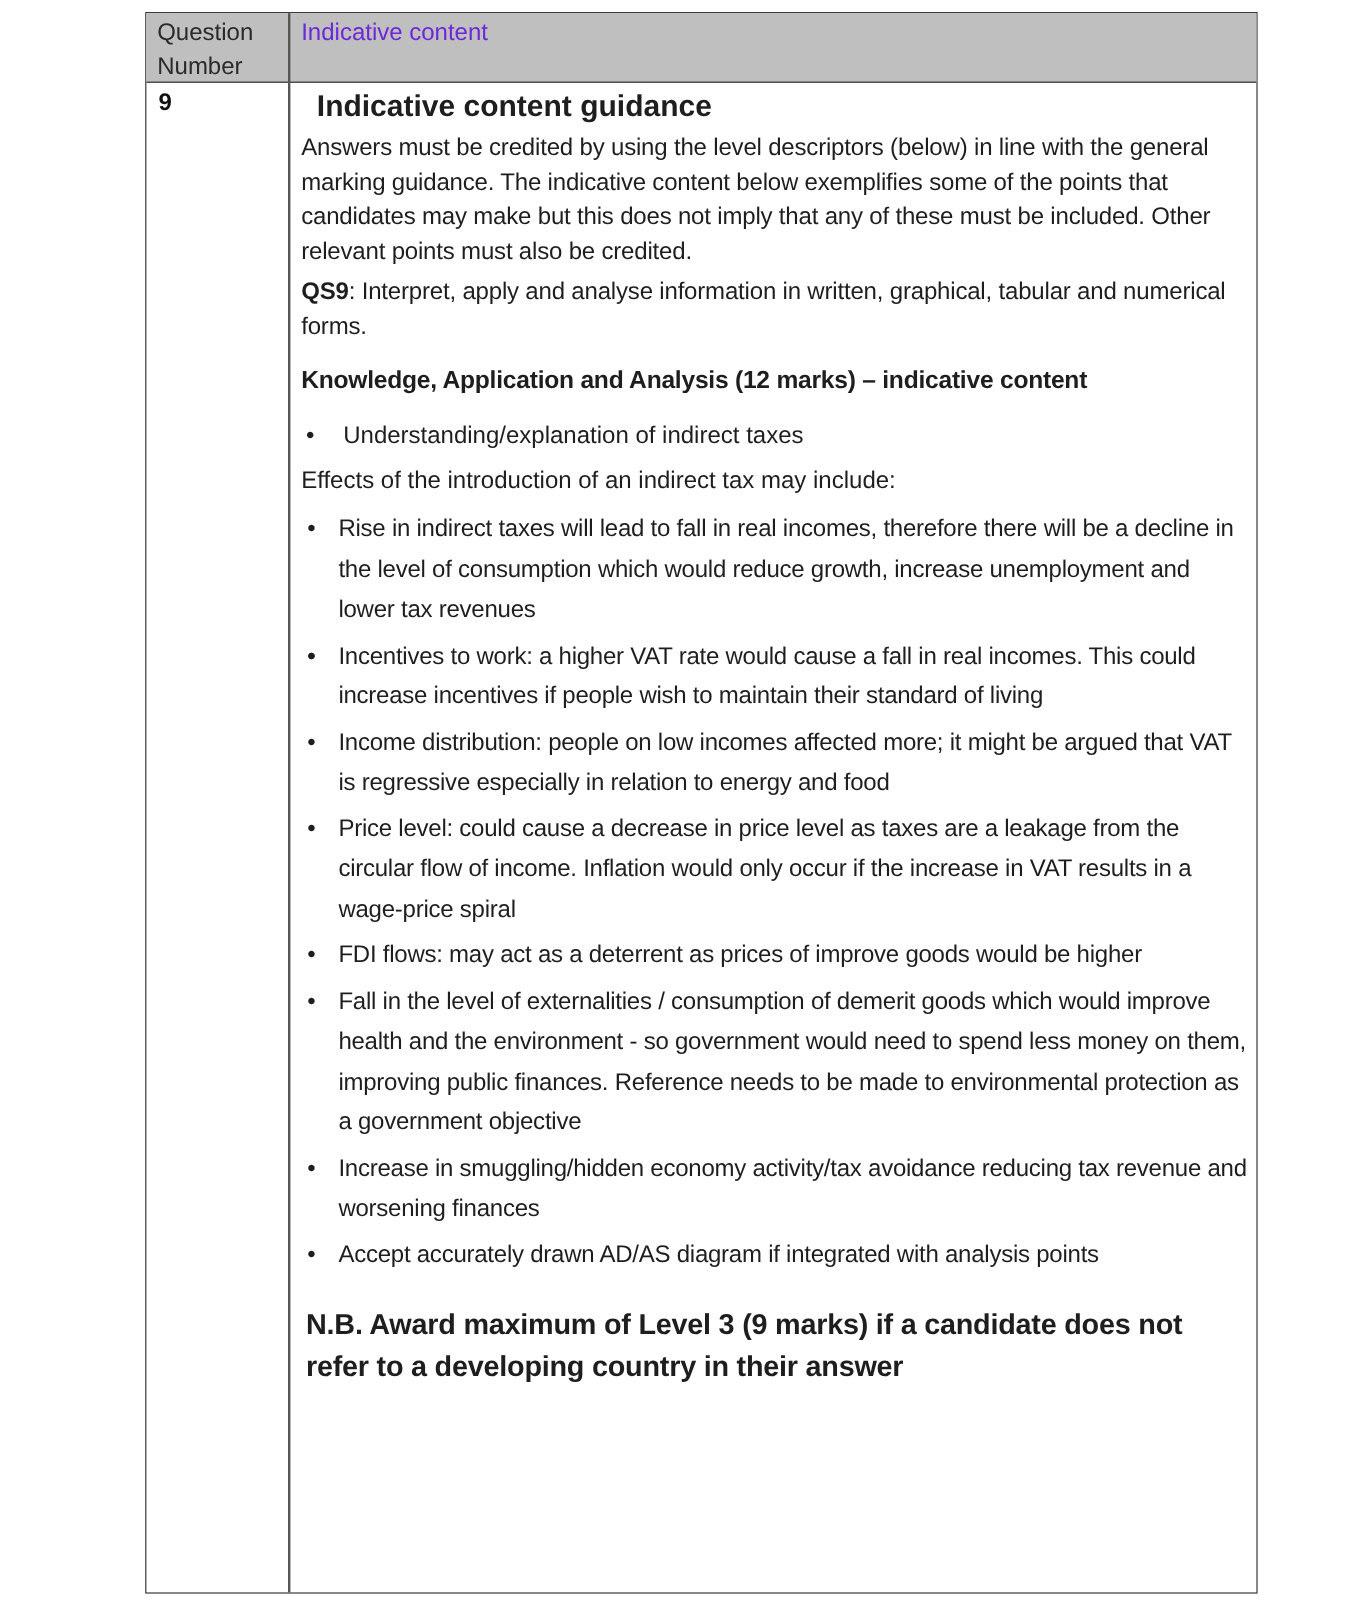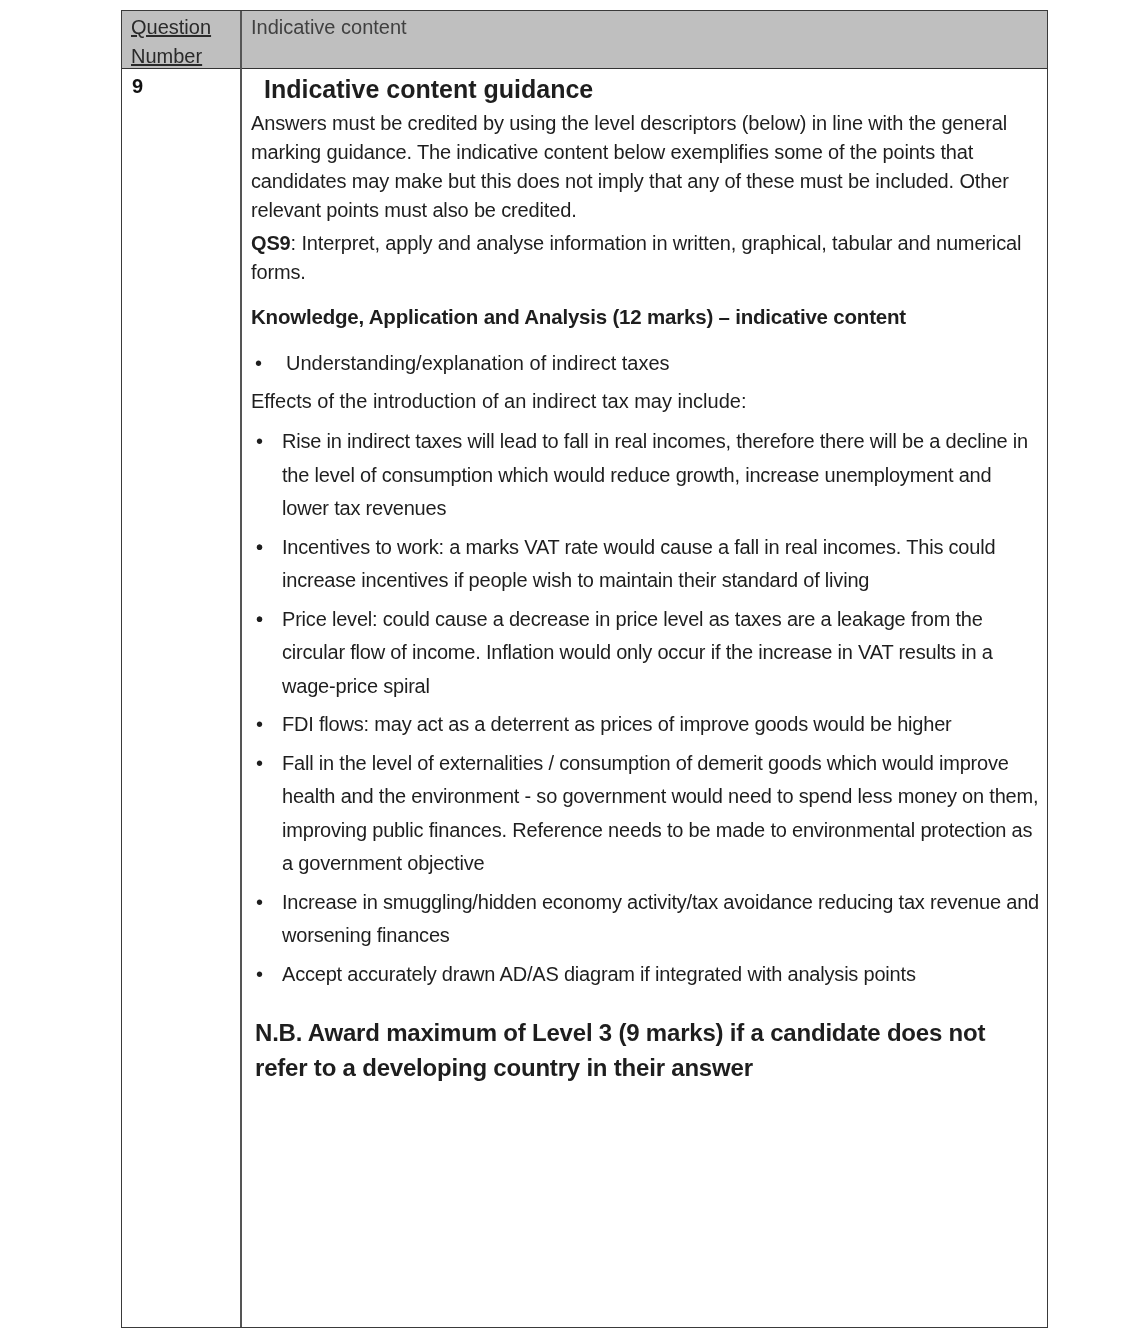--- a/index.html
+++ b/index.html
@@ -43,29 +43,28 @@
       background: #555;
     }
     .hdr-q {
       position: absolute;
       left: 9px;
       top: 2px;
       font-size: 20px;
       line-height: 29px;
       color: #2a2a2a;
       width: 105px;
-      text-decoration: underline;
     }
     .hdr-c {
       position: absolute;
       left: 129px;
       top: 2px;
       font-size: 20px;
       line-height: 29px;
-      color: #404040;
+      color: #6d28d9;
     }
     .qnum {
       position: absolute;
       left: 10px;
       top: 64px;
       font-size: 20px;
       font-weight: bold;
       color: #111;
     }
     .content {
@@ -155,22 +154,22 @@
     <p class="qs9"><b>QS9</b><span>: Interpret, apply and analyse information in written, graphical, tabular and numerical forms.</span></p>
     <p class="kaa">Knowledge, Application and Analysis (12 marks) – indicative content</p>
     <div class="first-bullet">
       <span class="dot">•</span>
       <span>Understanding/explanation of indirect taxes</span>
     </div>
     <p class="effects">Effects of the introduction of an indirect tax may include:</p>
     <ul class="points">
       <li><span class="dot">•</span><span>Rise in indirect taxes will lead to fall in real incomes, therefore there will be a decline in the level of consumption which would reduce growth, increase unemployment and lower tax revenues</span></li>
       <li><span class="dot">•</span></li>
-      <li><span class="dot">•</span><span>Incentives to work: a marks VAT rate would cause a fall in real incomes. This could increase incentives if people wish to maintain their standard of living</span></li>
-      <li><span class="dot">•</span></li>
+      <li><span class="dot">•</span><span>Incentives to work: a higher VAT rate would cause a fall in real incomes. This could increase incentives if people wish to maintain their standard of living</span></li>
+      <li><span class="dot">•</span><span>Income distribution: people on low incomes affected more; it might be argued that VAT is regressive especially in relation to energy and food</span></li>
       <li><span class="dot">•</span><span>Price level: could cause a decrease in price level as taxes are a leakage from the circular flow of income. Inflation would only occur if the increase in VAT results in a wage-price spiral</span></li>
       <li><span class="dot">•</span><span>FDI flows: may act as a deterrent as prices of improve goods would be higher</span></li>
       <li><span class="dot">•</span><span>Fall in the level of externalities / consumption of demerit goods which would improve health and the environment - so government would need to spend less money on them, improving public finances. Reference needs to be made to environmental protection as a government objective</span></li>
       <li><span class="dot">•</span><span>Increase in smuggling/hidden economy activity/tax avoidance reducing tax revenue and worsening finances</span></li>
       <li><span class="dot">•</span><span>Accept accurately drawn AD/AS diagram if integrated with analysis points</span></li>
     </ul>
     <p class="nb">N.B. Award maximum of Level 3 (9 marks) if a candidate does not refer to a developing country in their answer</p>
   </div>
 </div>
 

